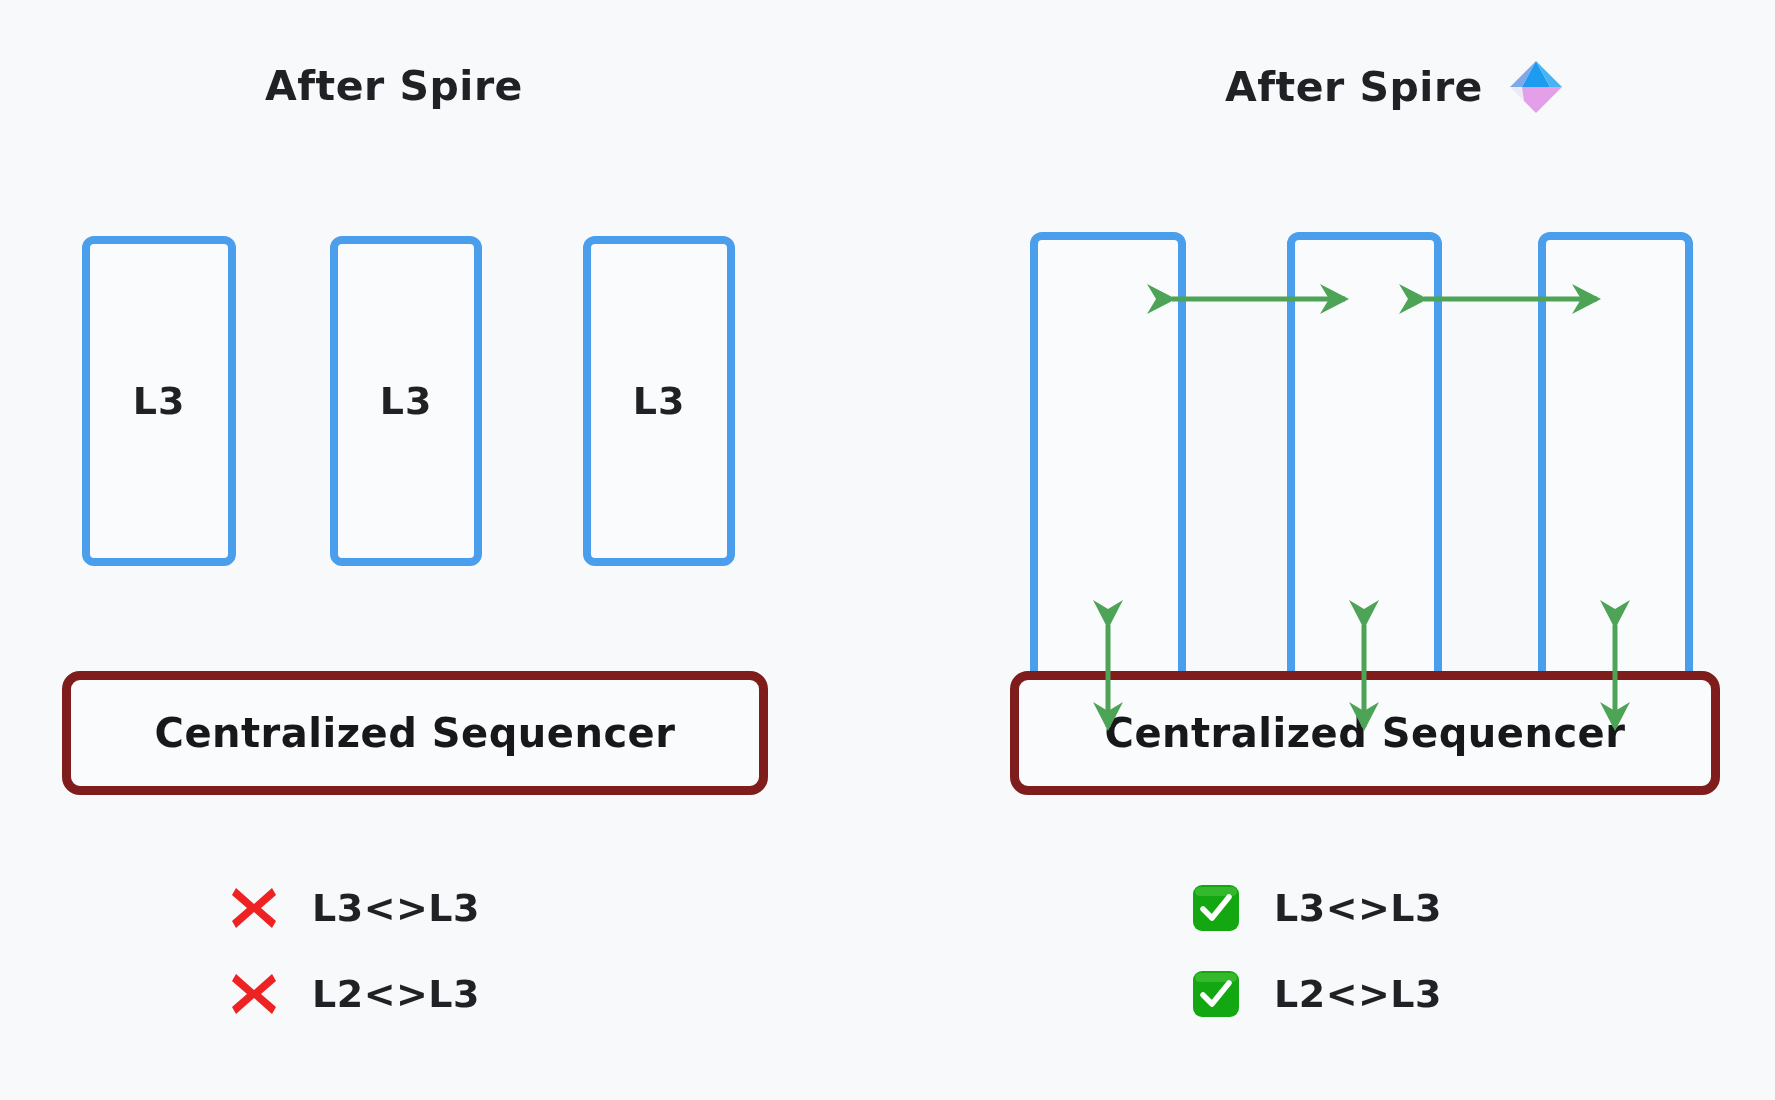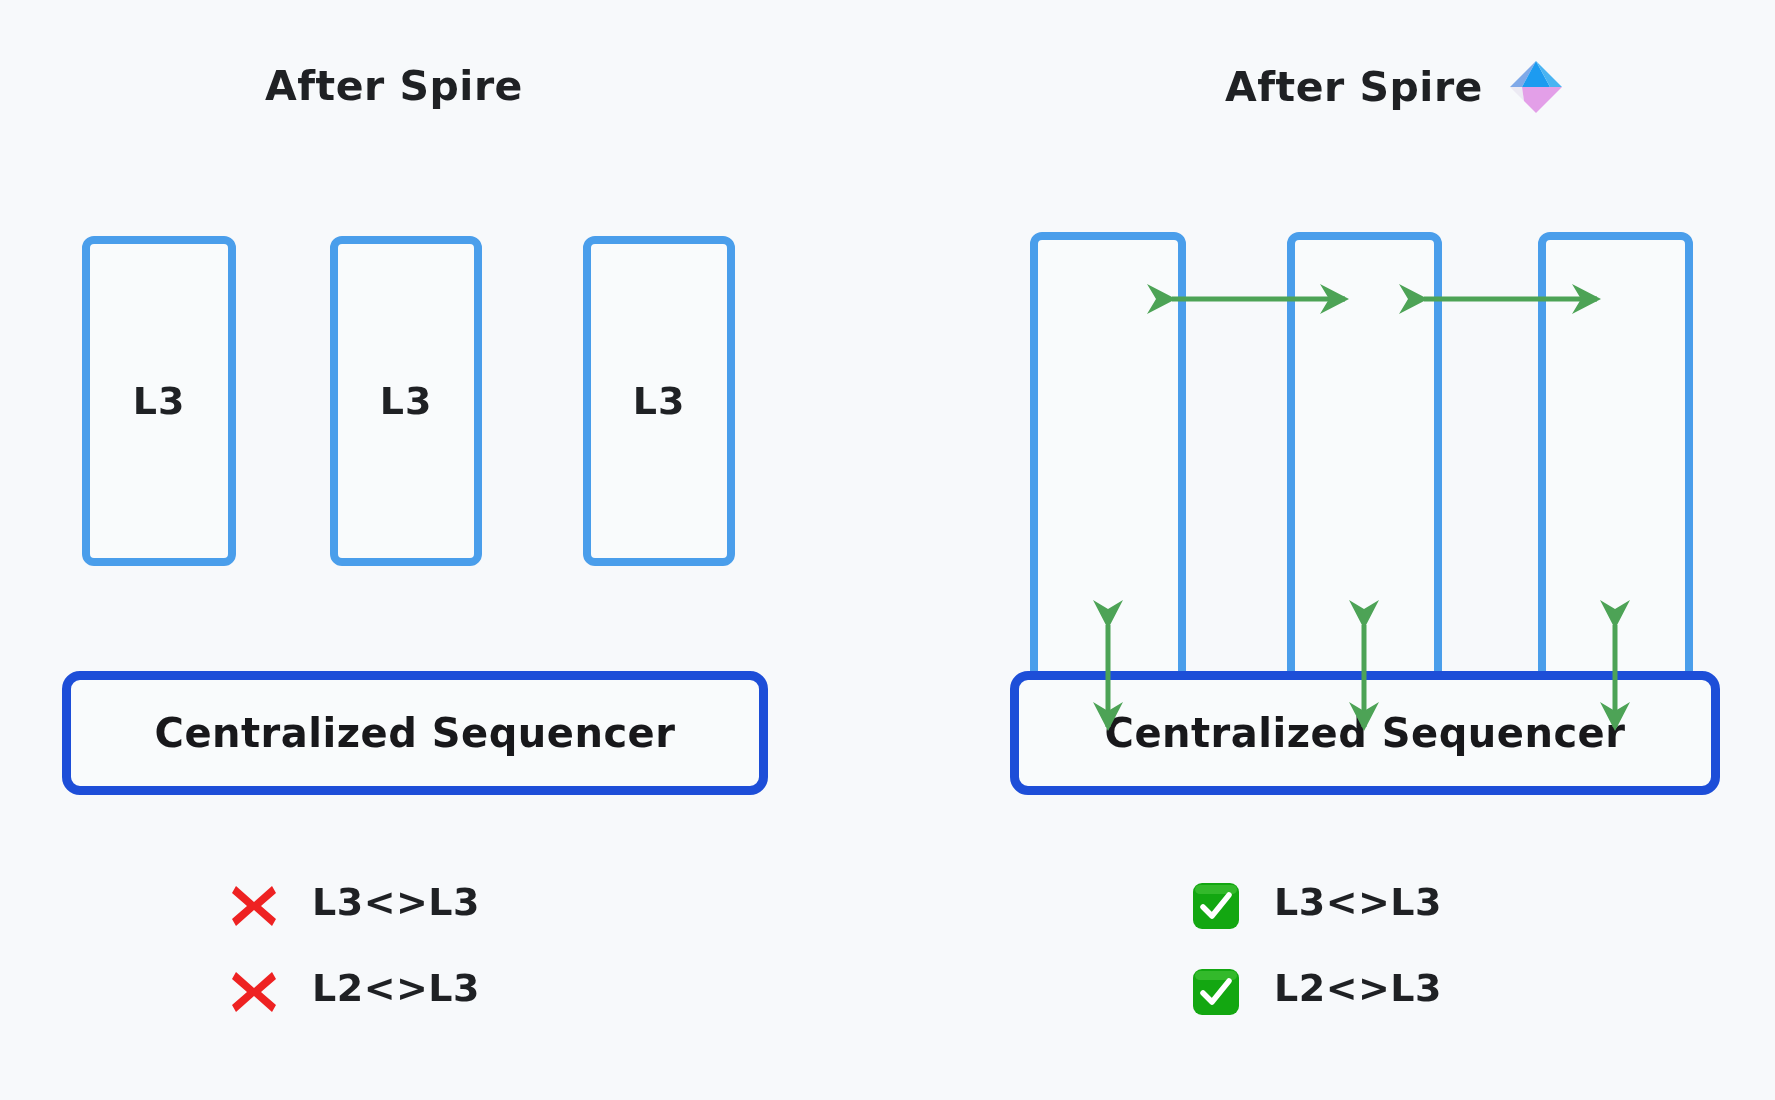--- a/index.html
+++ b/index.html
@@ -70,21 +70,21 @@
 
   
   .l3-box > .l3-label {
     position: absolute;
   }
 
   
   .sequencer {
     position: absolute;
     box-sizing: border-box;
-    border: 9px solid #1d4ed8;
+    border: 9px solid #7f1d1d;
     border-radius: 18px;
     background: #f9fbfc;
     display: flex;
     align-items: center;
     justify-content: center;
   }
   .sequencer-label {
     font-family: "DejaVu Sans", sans-serif;
     font-weight: bold;
     font-size: 40px;
@@ -103,20 +103,21 @@
 
   
   .legend {
     position: absolute;
     display: flex;
     flex-direction: column;
     gap: 30px;
   }
   .legend-row {
     display: flex;
+    align-items: center;
     gap: 32px;
     height: 56px;
   }
   .legend-text {
     font-family: "DejaVu Sans", sans-serif;
     font-weight: bold;
     font-size: 38px;
     color: #1f2124;
     letter-spacing: 0.5px;
     white-space: nowrap;

